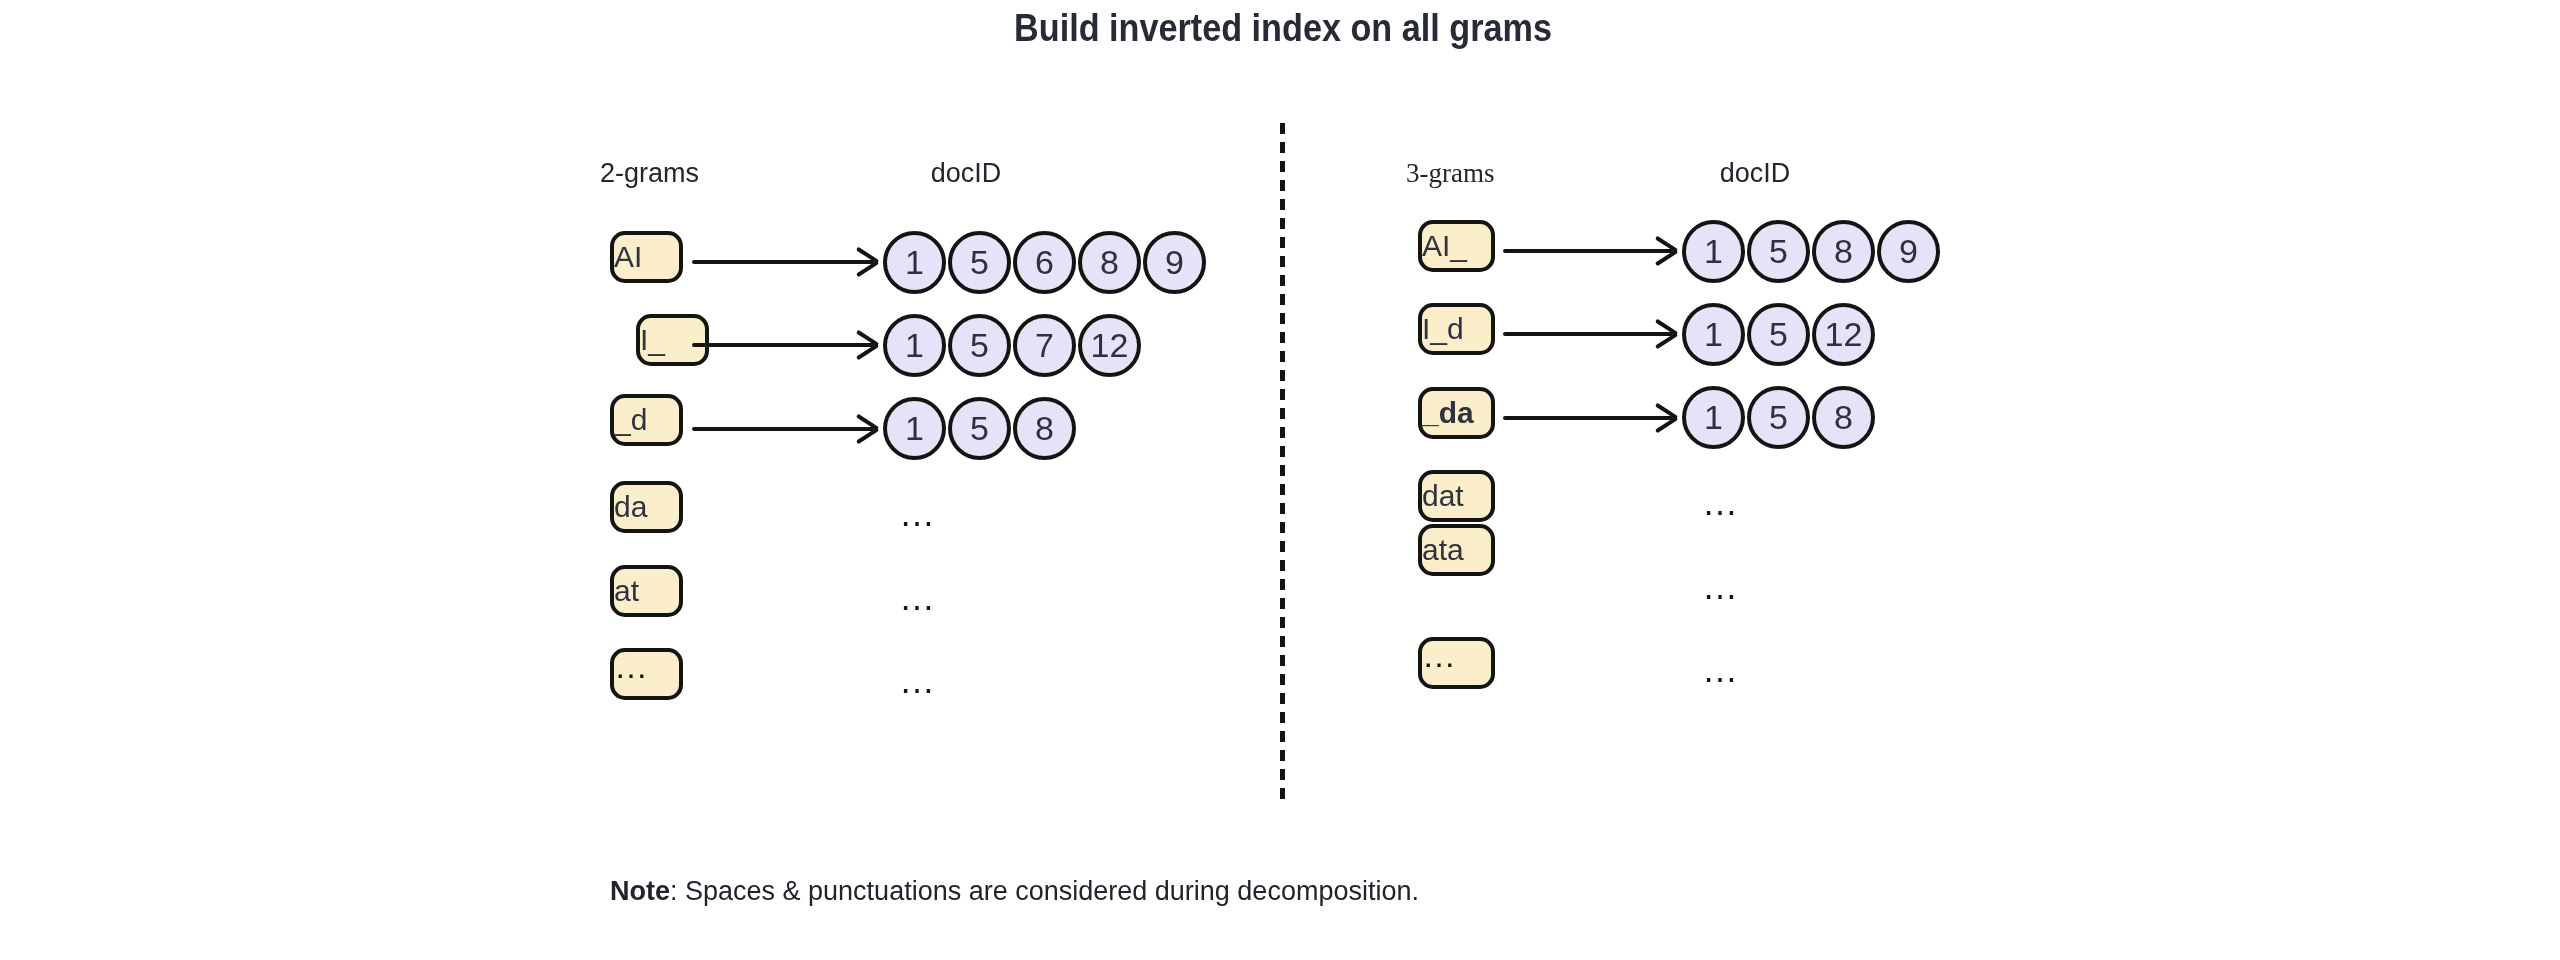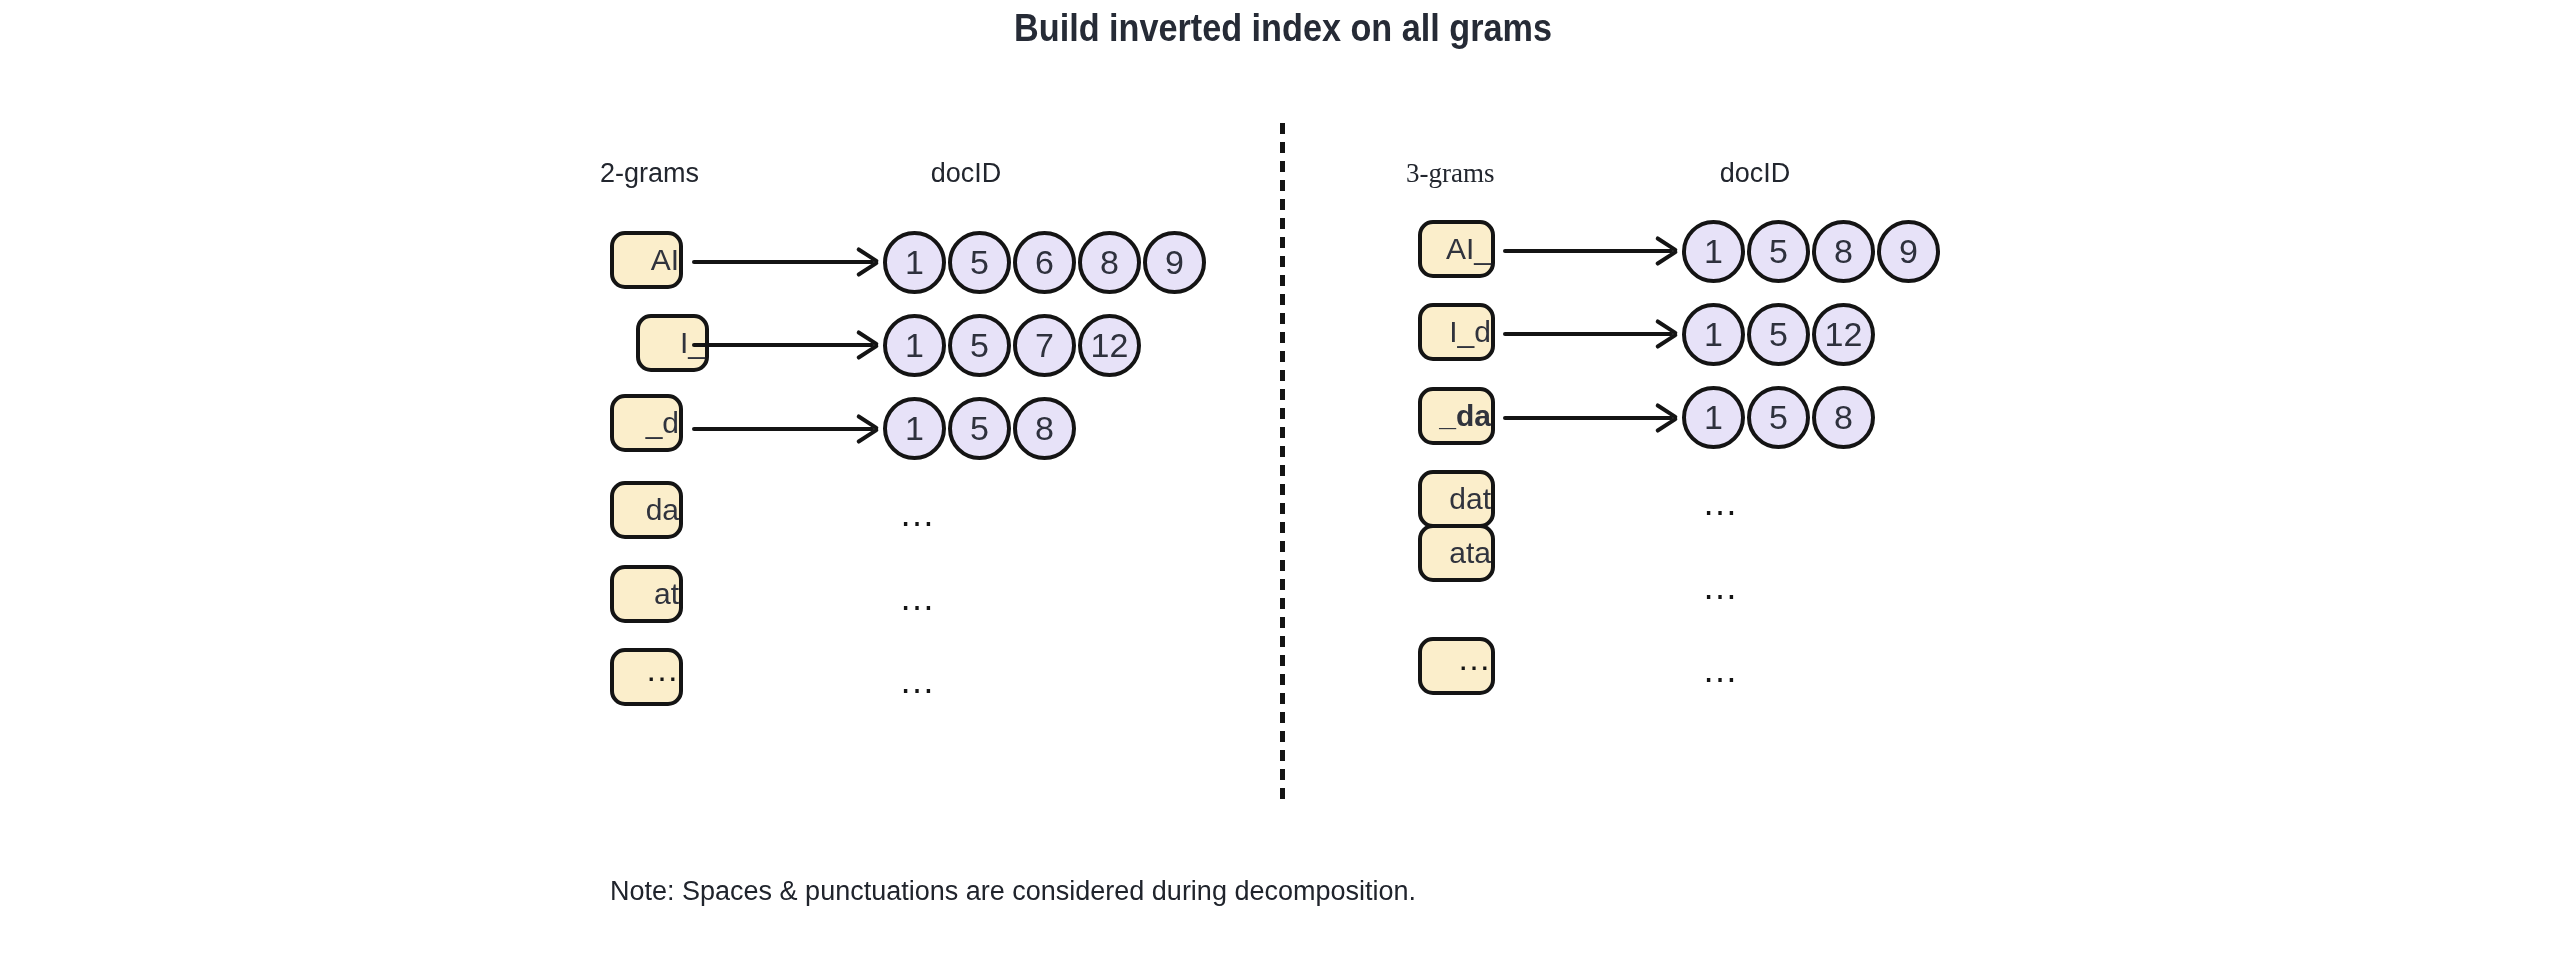--- a/index.html
+++ b/index.html
@@ -23,26 +23,26 @@
   }
   .col-header{
     position:absolute;
     font-size:27px;line-height:34px;
     color:#22262e;
     white-space:nowrap;
   }
   .col-header.centered{transform:translateX(-50%);}
   .gram-box{
     position:absolute;
-    width:73px;height:58px;
+    width:73px;height:52px;
     box-sizing:border-box;
     background:var(--box-fill,#FBEECB);
     border:4.5px solid var(--stroke,#141414);
     border-radius:15px;
-    display:flex;align-items:center;justify-content:flex-end;
+    display:flex;align-items:center;justify-content:flex-start;
   }
   .gram-box .gram-label{
     font-size:30px;color:#30333d;line-height:30px;
     white-space:pre;
   }
   .gram-box .gram-label.is-ellipsis{
     font-size:34px;color:#141414;line-height:10px;
     position:relative;top:-8px;
   }
   .arrow{position:absolute;}
@@ -83,21 +83,21 @@
     width:4.5px;height:683px;
     background:repeating-linear-gradient(to bottom,var(--stroke,#141414) 0 11px,transparent 11px 19px);
   }
   .note{
     position:absolute;
     left:610px;top:872px;
     font-size:27px;line-height:39px;
     color:#20242c;
     white-space:nowrap;
   }
-  .note b{font-weight:400;}
+  .note b{font-weight:700;}
 </style>
 </head>
 <body>
 
 <div id="canvas">
   <h1 class="title">Build inverted index on all grams</h1>
 
   <div id="panels">
       <div>
         <div class="col-header" style="left: 600px; top: 156px;">2-grams</div>

